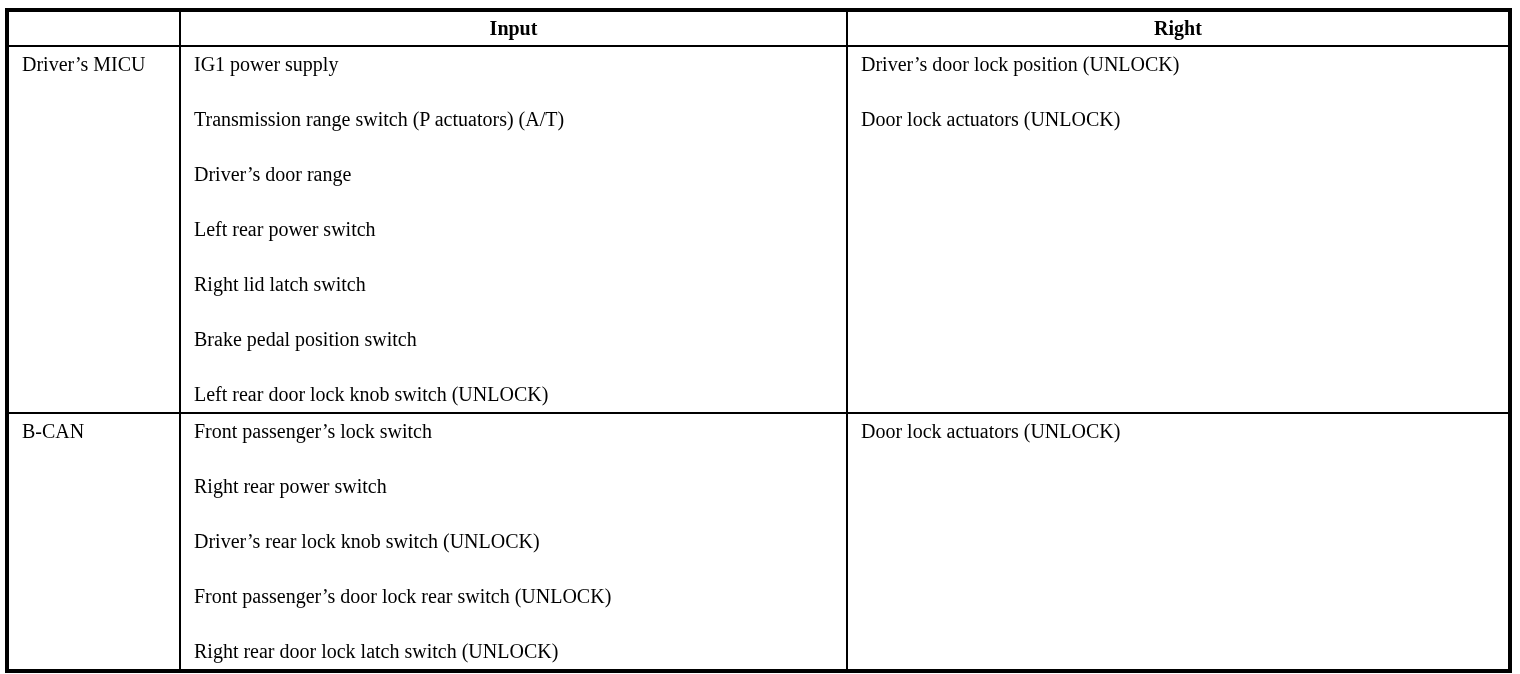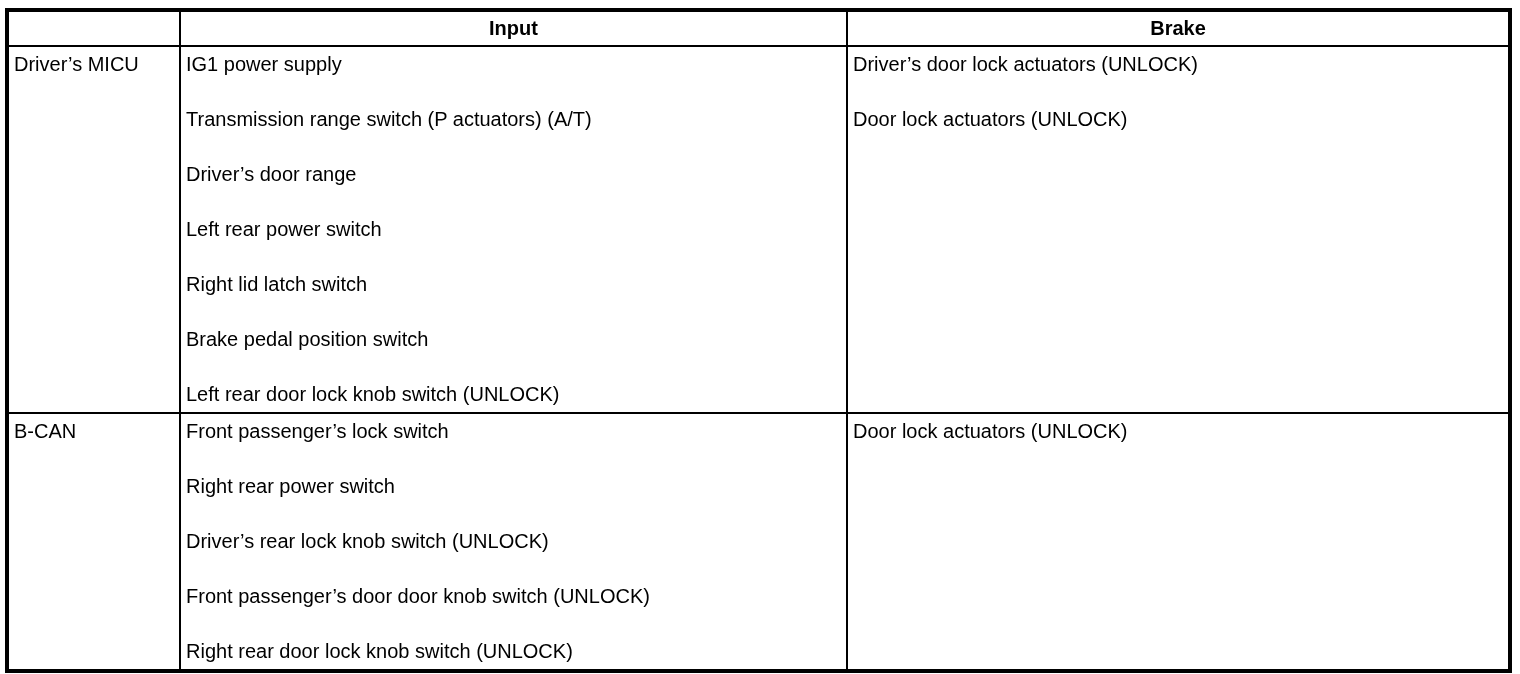--- a/index.html
+++ b/index.html
@@ -23,32 +23,33 @@
     border: 4px solid #000000;
   }
   table.io-table th,
   table.io-table td {
     border: 2px solid #000000;
     vertical-align: top;
     padding: 4px 4px 4px 5px;
     font-size: 20px;
     line-height: 27px;
     overflow: hidden;
+    font-family: Liberation Serif, serif;
   }
   table.io-table thead th {
     text-align: center;
     vertical-align: middle;
     font-weight: bold;
     padding: 2px 4px;
     height: 29px;
   }
   tr.body-row-1 { height: 361px; }
   tr.body-row-2 { height: 253px; }
   .cell-item {
-    margin: 0 0 28px 0;
+    margin: 0 0 28px 8px;
     white-space: nowrap;
   }
   .cell-item:last-child {
     margin-bottom: 0;
   }
   col.col-source { width: 173px; }
   col.col-input  { width: 667px; }
   col.col-output { width: 663px; }
 </style>
 </head>
@@ -57,51 +58,51 @@
 <table class="io-table">
   <colgroup>
     <col class="col-source">
     <col class="col-input">
     <col class="col-output">
   </colgroup>
   <thead>
     <tr>
       <th></th>
       <th>Input</th>
-      <th>Brake</th>
+      <th>Right</th>
     </tr>
   </thead>
   <tbody>
     <tr class="body-row-1">
       <td>
         <p class="cell-item">Driver’s MICU</p>
       </td>
       <td>
         <p class="cell-item">IG1 power supply</p>
         <p class="cell-item">Transmission range switch (P actuators) (A/T)</p>
         <p class="cell-item">Driver’s door range</p>
         <p class="cell-item">Left rear power switch</p>
         <p class="cell-item">Right lid latch switch</p>
         <p class="cell-item">Brake pedal position switch</p>
         <p class="cell-item">Left rear door lock knob switch (UNLOCK)</p>
       </td>
       <td>
-        <p class="cell-item">Driver’s door lock actuators (UNLOCK)</p>
+        <p class="cell-item">Driver’s door lock position (UNLOCK)</p>
         <p class="cell-item">Door lock actuators (UNLOCK)</p>
       </td>
     </tr>
     <tr class="body-row-2">
       <td>
         <p class="cell-item">B-CAN</p>
       </td>
       <td>
         <p class="cell-item">Front passenger’s lock switch</p>
         <p class="cell-item">Right rear power switch</p>
         <p class="cell-item">Driver’s rear lock knob switch (UNLOCK)</p>
-        <p class="cell-item">Front passenger’s door door knob switch (UNLOCK)</p>
-        <p class="cell-item">Right rear door lock knob switch (UNLOCK)</p>
+        <p class="cell-item">Front passenger’s door lock rear switch (UNLOCK)</p>
+        <p class="cell-item">Right rear door lock latch switch (UNLOCK)</p>
       </td>
       <td>
         <p class="cell-item">Door lock actuators (UNLOCK)</p>
       </td>
     </tr>
   </tbody>
 </table>
 
 </body></html>

